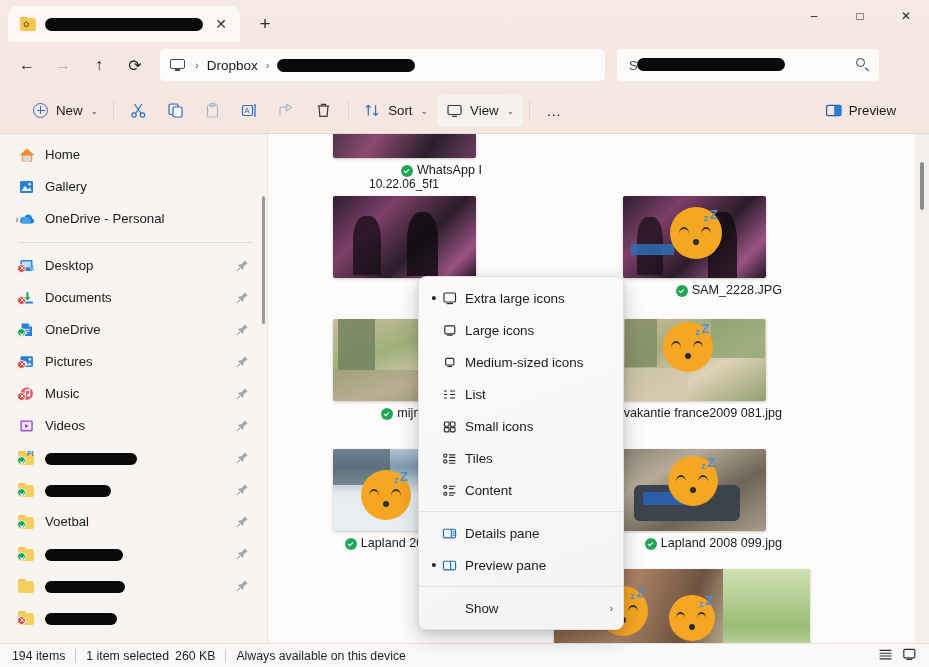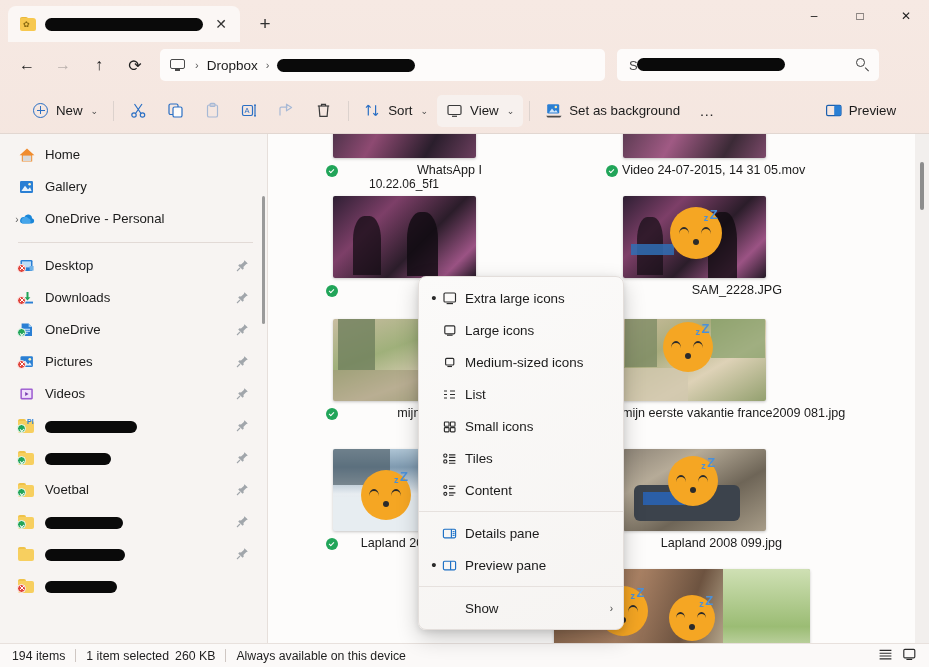--- a/index.html
+++ b/index.html
@@ -185,21 +185,21 @@
     padding: 0 30px;
   }
   .tile { position:absolute; }
   .thumb {
     position:relative; overflow:hidden; border-radius:2px;
     box-shadow: 0 1px 3px rgba(0,0,0,.22);
     background:#333;
   }
   .fname {
     margin-top:5px; font-size:12.6px; color:#1b1b1b;
-    display:flex; align-items:flex-start; justify-content:space-between; gap:4px;
+    display:flex; align-items:flex-start; justify-content:flex-end; gap:4px;
     text-align:center; line-height:15px;
   }
   .fname .sync {
     width:12px;height:12px;flex:0 0 12px;border-radius:50%;background:#21a559;
     position:relative; margin-top:2px;
   }
   .fname .sync:after{content:"";position:absolute;left:3px;top:4px;width:4px;height:2px;
     border-left:1.6px solid #fff;border-bottom:1.6px solid #fff;transform:rotate(-45deg);}
   .fname .txt { white-space:nowrap; }
   .fname.wrap .txt { white-space:normal; }
@@ -401,31 +401,20 @@
           <rect x="2" y="3.5" width="13" height="9" rx="1.2"></rect>
             <path d="M6 14.3 h5"></path>
         </svg>
       </span>
       <span>View</span>
       <span class="caret">⌄</span>
     </div>
 
     <div class="vsep"></div>
 
-    <div class="cmd">
-      <span class="ico">
-        <svg width="18" height="17" viewBox="0 0 18 17">
-          <rect x="2.2" y="2.2" width="12" height="9.2" rx="1.2" fill="#2a7fd4"></rect>
-          <path d="M4 10.5 L7 6.6 L9.4 9.6 L11 8 L12.8 10.5 Z" fill="#cfe6fb"></path>
-          <circle cx="10.8" cy="5" r="1.25" fill="#ffe9a8"></circle>
-          <path d="M1.2 13.8 h15.4 l-1.4 1.7 H2.6 Z" fill="#4a4a4a"></path>
-        </svg>
-      </span>
-      <span>Set as background</span>
-    </div>
 
     <div class="cmd icononly">
       <span style="font-size:15px;letter-spacing:2px;color:#2b2b2b;line-height:10px;">…</span>
     </div>
 
     <div class="spacer"></div>
 
     <div class="cmd">
       <span class="ico">
         <svg width="18" height="17" viewBox="0 0 18 17" fill="none" stroke="#1b5fae" stroke-width="1.2">
@@ -495,21 +484,21 @@
 
       <div class="navitem">
         <span class="ni-ico">
           <svg width="18" height="16" viewBox="0 0 18 16">
             <path d="M9.5 2 v7" stroke="#21a559" stroke-width="2"></path>
             <path d="M6.6 7.2 L9.5 10.4 L12.4 7.2 Z" fill="#21a559"></path>
             <rect x="4" y="11.6" width="11" height="1.9" fill="#2a7fd4"></rect>
           </svg>
           <span class="badge-red"></span>
         </span>
-        <span class="ni-label">Downloads</span>
+        <span class="ni-label">Documents</span>
         <span class="pin">
           <svg width="13" height="13" viewBox="0 0 13 13" fill="#6d7780">
               <path d="M8.4 1.2 L11.8 4.6 L10.1 5.2 L7.4 8 L7.8 9.6 L6.6 10.8 L2.2 6.4 L3.4 5.2 L5 5.6 L7.8 2.9 Z"></path>
               <path d="M1 12 L4 9" stroke="#6d7780" stroke-width="1.1"></path>
             </svg>
         </span>
       </div>
 
       <div class="navitem">
         <span class="ni-ico">
@@ -540,20 +529,38 @@
         </span>
         <span class="ni-label">Pictures</span>
         <span class="pin">
           <svg width="13" height="13" viewBox="0 0 13 13" fill="#6d7780">
               <path d="M8.4 1.2 L11.8 4.6 L10.1 5.2 L7.4 8 L7.8 9.6 L6.6 10.8 L2.2 6.4 L3.4 5.2 L5 5.6 L7.8 2.9 Z"></path>
               <path d="M1 12 L4 9" stroke="#6d7780" stroke-width="1.1"></path>
             </svg>
         </span>
       </div>
 
+      <div class="navitem">
+        <span class="ni-ico">
+          <svg width="18" height="16" viewBox="0 0 18 16">
+            <circle cx="8.8" cy="7.6" r="6.1" fill="#e2566a"></circle>
+            <path d="M7.4 10.6 V4.6 l4.2 -1 v5.6" stroke="#fff" stroke-width="1.25" fill="none"></path>
+            <circle cx="6.4" cy="10.6" r="1.55" fill="#fff"></circle>
+            <circle cx="10.6" cy="9.2" r="1.55" fill="#fff"></circle>
+          </svg>
+          <span class="badge-red"></span>
+        </span>
+        <span class="ni-label">Music</span>
+        <span class="pin">
+          <svg width="13" height="13" viewBox="0 0 13 13" fill="#6d7780">
+              <path d="M8.4 1.2 L11.8 4.6 L10.1 5.2 L7.4 8 L7.8 9.6 L6.6 10.8 L2.2 6.4 L3.4 5.2 L5 5.6 L7.8 2.9 Z"></path>
+              <path d="M1 12 L4 9" stroke="#6d7780" stroke-width="1.1"></path>
+            </svg>
+        </span>
+      </div>
 
       <div class="navitem">
         <span class="ni-ico">
           <svg width="18" height="16" viewBox="0 0 18 16">
             <rect x="2.4" y="2.4" width="12.4" height="11" rx="1.3" fill="#9b59d0"></rect>
             <rect x="3.9" y="3.9" width="9.4" height="8" fill="#efe0fb"></rect>
             <path d="M7.2 5.9 L10.6 7.9 L7.2 9.9 Z" fill="#7a3fb0"></path>
           </svg>
         </span>
         <span class="ni-label">Videos</span>
@@ -680,28 +687,20 @@
         <div class="tile" style="left:58px; top:-28px; width:156px;">
           <div class="thumb" style="width:143px;height:52px;margin:0 auto;
                background:linear-gradient(120deg,#3a2b3d 0%,#8e4a72 35%,#2a1e2c 70%,#6c3f5e 100%);"></div>
           <div class="fname wrap">
             <span class="sync"></span>
             <span class="txt">WhatsApp I</span>
           </div>
           <div style="text-align:center;font-size:12px;line-height:15px;margin-top:-1px;">10.22.06_5f1</div>
         </div>
 
-        <div class="tile" style="left:338px; top:-28px; width:176px;">
-          <div class="thumb" style="width:143px;height:52px;margin:0 auto;
-               background:linear-gradient(120deg,#4a3345 0%,#a05a84 40%,#3b2a36 75%,#7d4a6b 100%);"></div>
-          <div class="fname">
-            <span class="sync"></span>
-            <span class="txt">Video 24-07-2015, 14 31 05.mov</span>
-          </div>
-        </div>
 
         <div class="tile" style="left:58px; top:62px; width:156px;">
           <div class="thumb" style="width:143px;height:82px;margin:0 auto;
                background:linear-gradient(135deg,#2e1f33 0%,#7d3f68 30%,#2b1d2a 60%,#9b5384 85%,#241a26 100%);">
             <div style="position:absolute;left:14%;top:24%;width:20%;height:72%;background:rgba(20,12,20,.75);border-radius:40% 40% 0 0;"></div>
             <div style="position:absolute;left:52%;top:20%;width:22%;height:78%;background:rgba(15,10,16,.8);border-radius:42% 42% 0 0;"></div>
           </div>
           <div class="fname">
             <span class="sync"></span>
             <span class="txt">SA</span>

